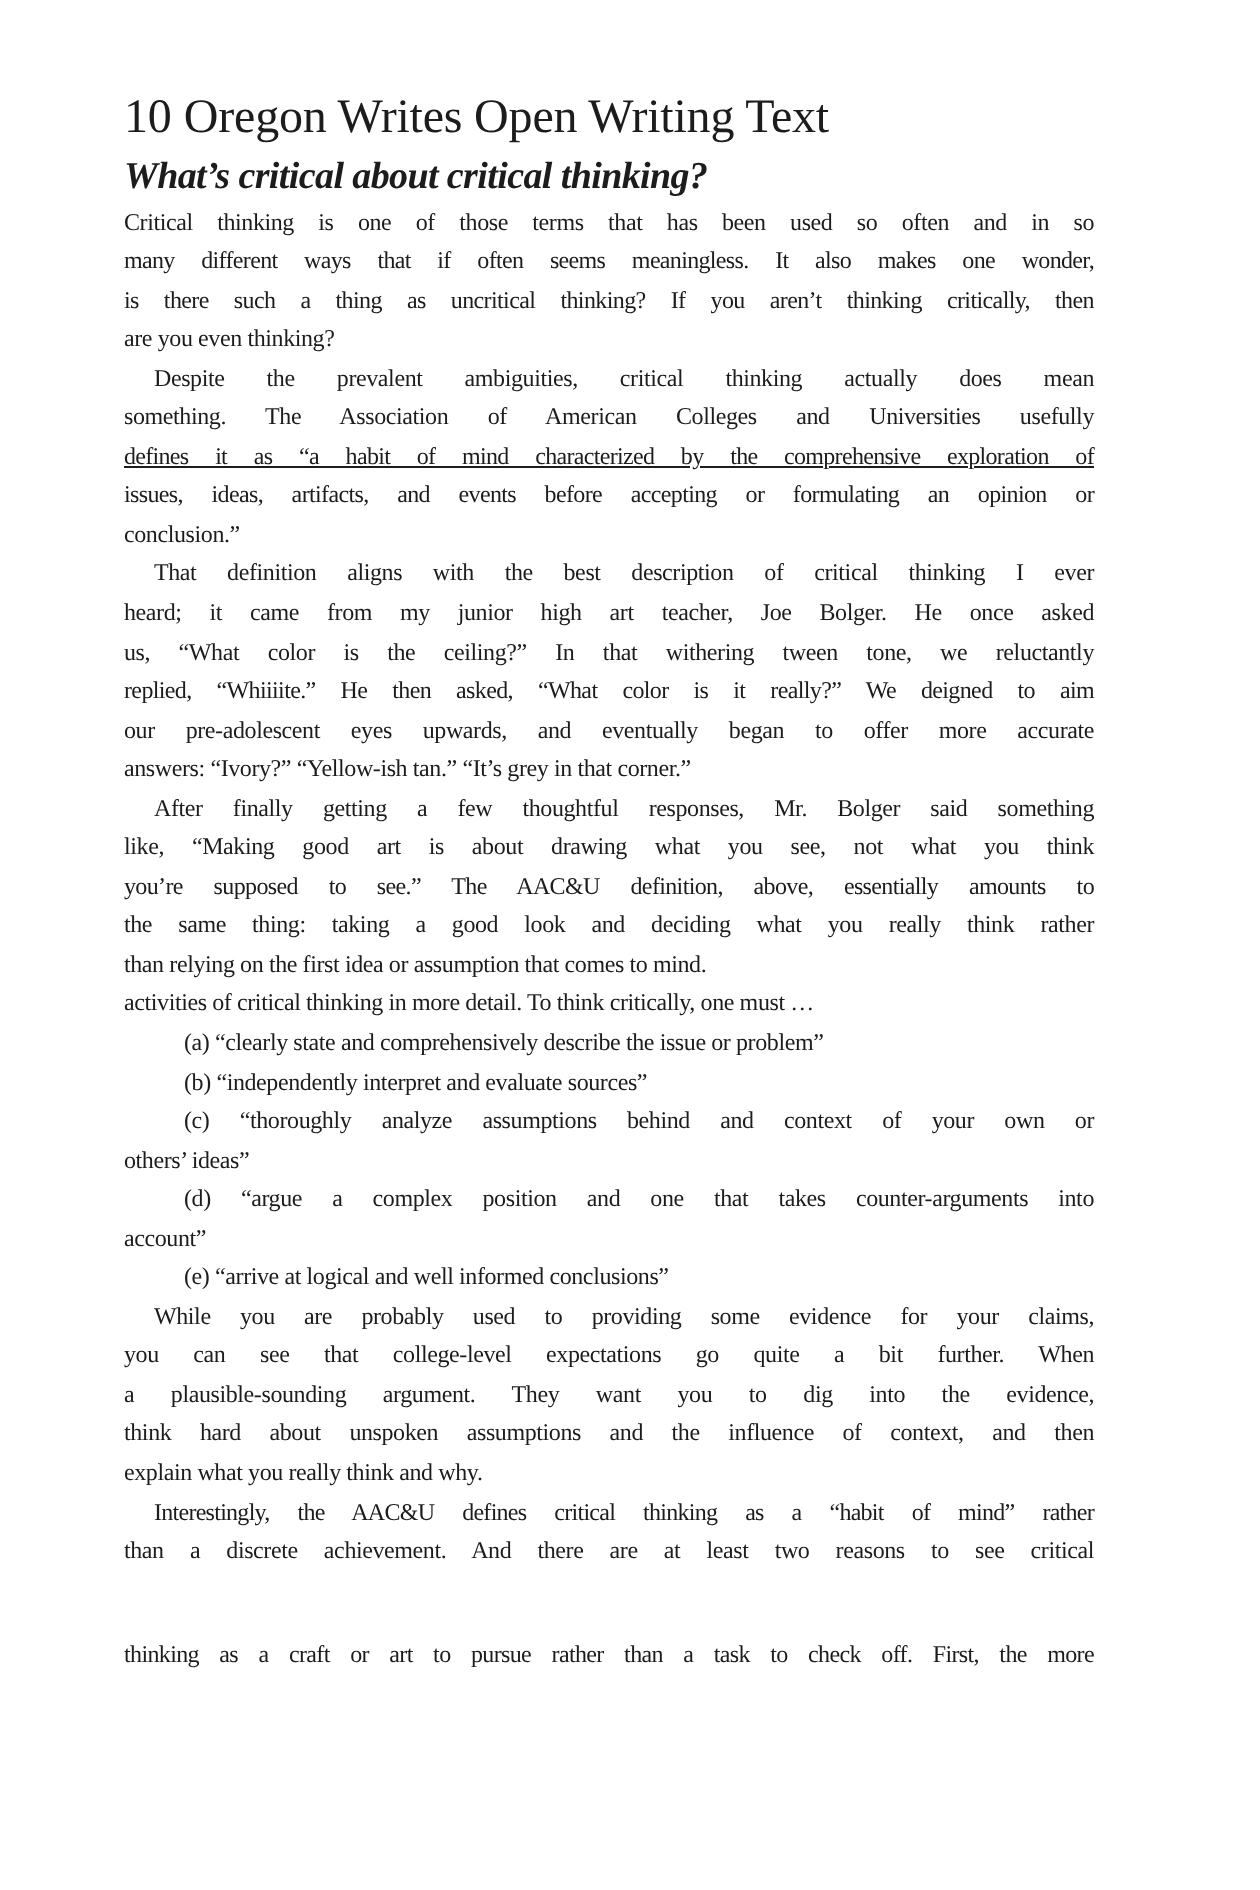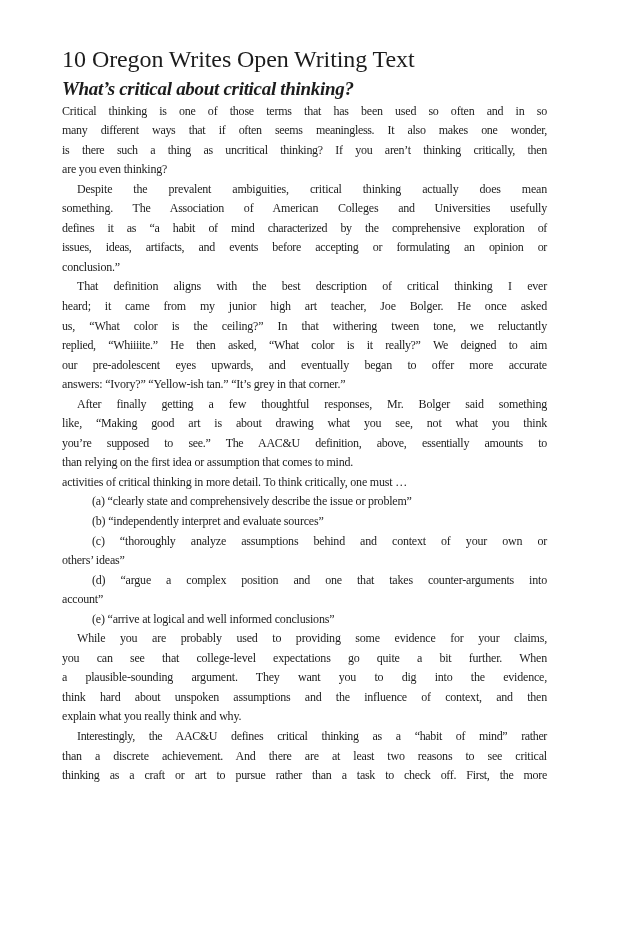--- a/index.html
+++ b/index.html
@@ -79,36 +79,37 @@
   <div id="body-text" class="first-para">
       <div class="para">
         <div class="line">Critical thinking is one of those terms that has been used so often and in so</div>
         <div class="line" style="letter-spacing: -0.332412px;">many different ways that if often seems meaningless. It also makes one wonder,</div>
         <div class="line" style="letter-spacing: -0.300368px;">is there such a thing as uncritical thinking? If you aren’t thinking critically, then</div>
         <div class="line last">are you even thinking?</div>
       </div>
       <div class="para">
         <div class="line indent">Despite the prevalent ambiguities, critical thinking actually does mean</div>
         <div class="line">something. The Association of American Colleges and Universities usefully</div>
-        <div class="line" style="letter-spacing: -0.346289px;">defines it as “a habit of mind characterized by the comprehensive exploration of</div>
+        <div class="line" style="letter-spacing: -0.346289px; text-decoration: underline;">defines it as “a habit of mind characterized by the comprehensive exploration of</div>
         <div class="line" style="letter-spacing: -0.316425px;">issues, ideas, artifacts, and events before accepting or formulating an opinion or</div>
         <div class="line last">conclusion.”</div>
       </div>
       <div class="para">
         <div class="line indent">That definition aligns with the best description of critical thinking I ever</div>
         <div class="line">heard; it came from my junior high art teacher, Joe Bolger. He once asked</div>
         <div class="line">us, “What color is the ceiling?” In that withering tween tone, we reluctantly</div>
         <div class="line" style="letter-spacing: -0.31543px;">replied, “Whiiiite.” He then asked, “What color is it really?” We deigned to aim</div>
         <div class="line">our pre-adolescent eyes upwards, and eventually began to offer more accurate</div>
         <div class="line last">answers: “Ivory?” “Yellow-ish tan.” “It’s grey in that corner.”</div>
       </div>
       <div class="para">
         <div class="line indent">After finally getting a few thoughtful responses, Mr. Bolger said something</div>
         <div class="line">like, “Making good art is about drawing what you see, not what you think</div>
         <div class="line" style="letter-spacing: -0.321094px;">you’re supposed to see.” The AAC&amp;U definition, above, essentially amounts to</div>
+        <div class="line">the same thing: taking a good look and deciding what you really think rather</div>
         <div class="line last">than relying on the first idea or assumption that comes to mind.</div>
       </div>
       <div class="para">
         <div class="line last">activities of critical thinking in more detail. To think critically, one must …</div>
       </div>
       <div class="para">
         <div class="line list-indent last">(a) “clearly state and comprehensively describe the issue or problem”</div>
       </div>
       <div class="para">
         <div class="line list-indent last">(b) “independently interpret and evaluate sources”</div>
@@ -127,16 +128,16 @@
       <div class="para">
         <div class="line indent">While you are probably used to providing some evidence for your claims,</div>
         <div class="line">you can see that college-level expectations go quite a bit further. When</div>
         <div class="line">a plausible-sounding argument. They want you to dig into the evidence,</div>
         <div class="line">think hard about unspoken assumptions and the influence of context, and then</div>
         <div class="line last">explain what you really think and why.</div>
       </div>
       <div class="para">
         <div class="line indent" style="letter-spacing: -0.363862px;">Interestingly, the AAC&amp;U defines critical thinking as a “habit of mind” rather</div>
         <div class="line">than a discrete achievement. And there are at least two reasons to see critical</div>
-        <div class="line" style="letter-spacing: -0.317647px;">thinking as a craft or art to pursue rather than a task to check off. First, the more</div>
+        <div class="line" style="letter-spacing: -0.317647px; margin-top: 32px;">thinking as a craft or art to pursue rather than a task to check off. First, the more</div>
       </div>
     </div>
 </div>
 
 </body></html>

